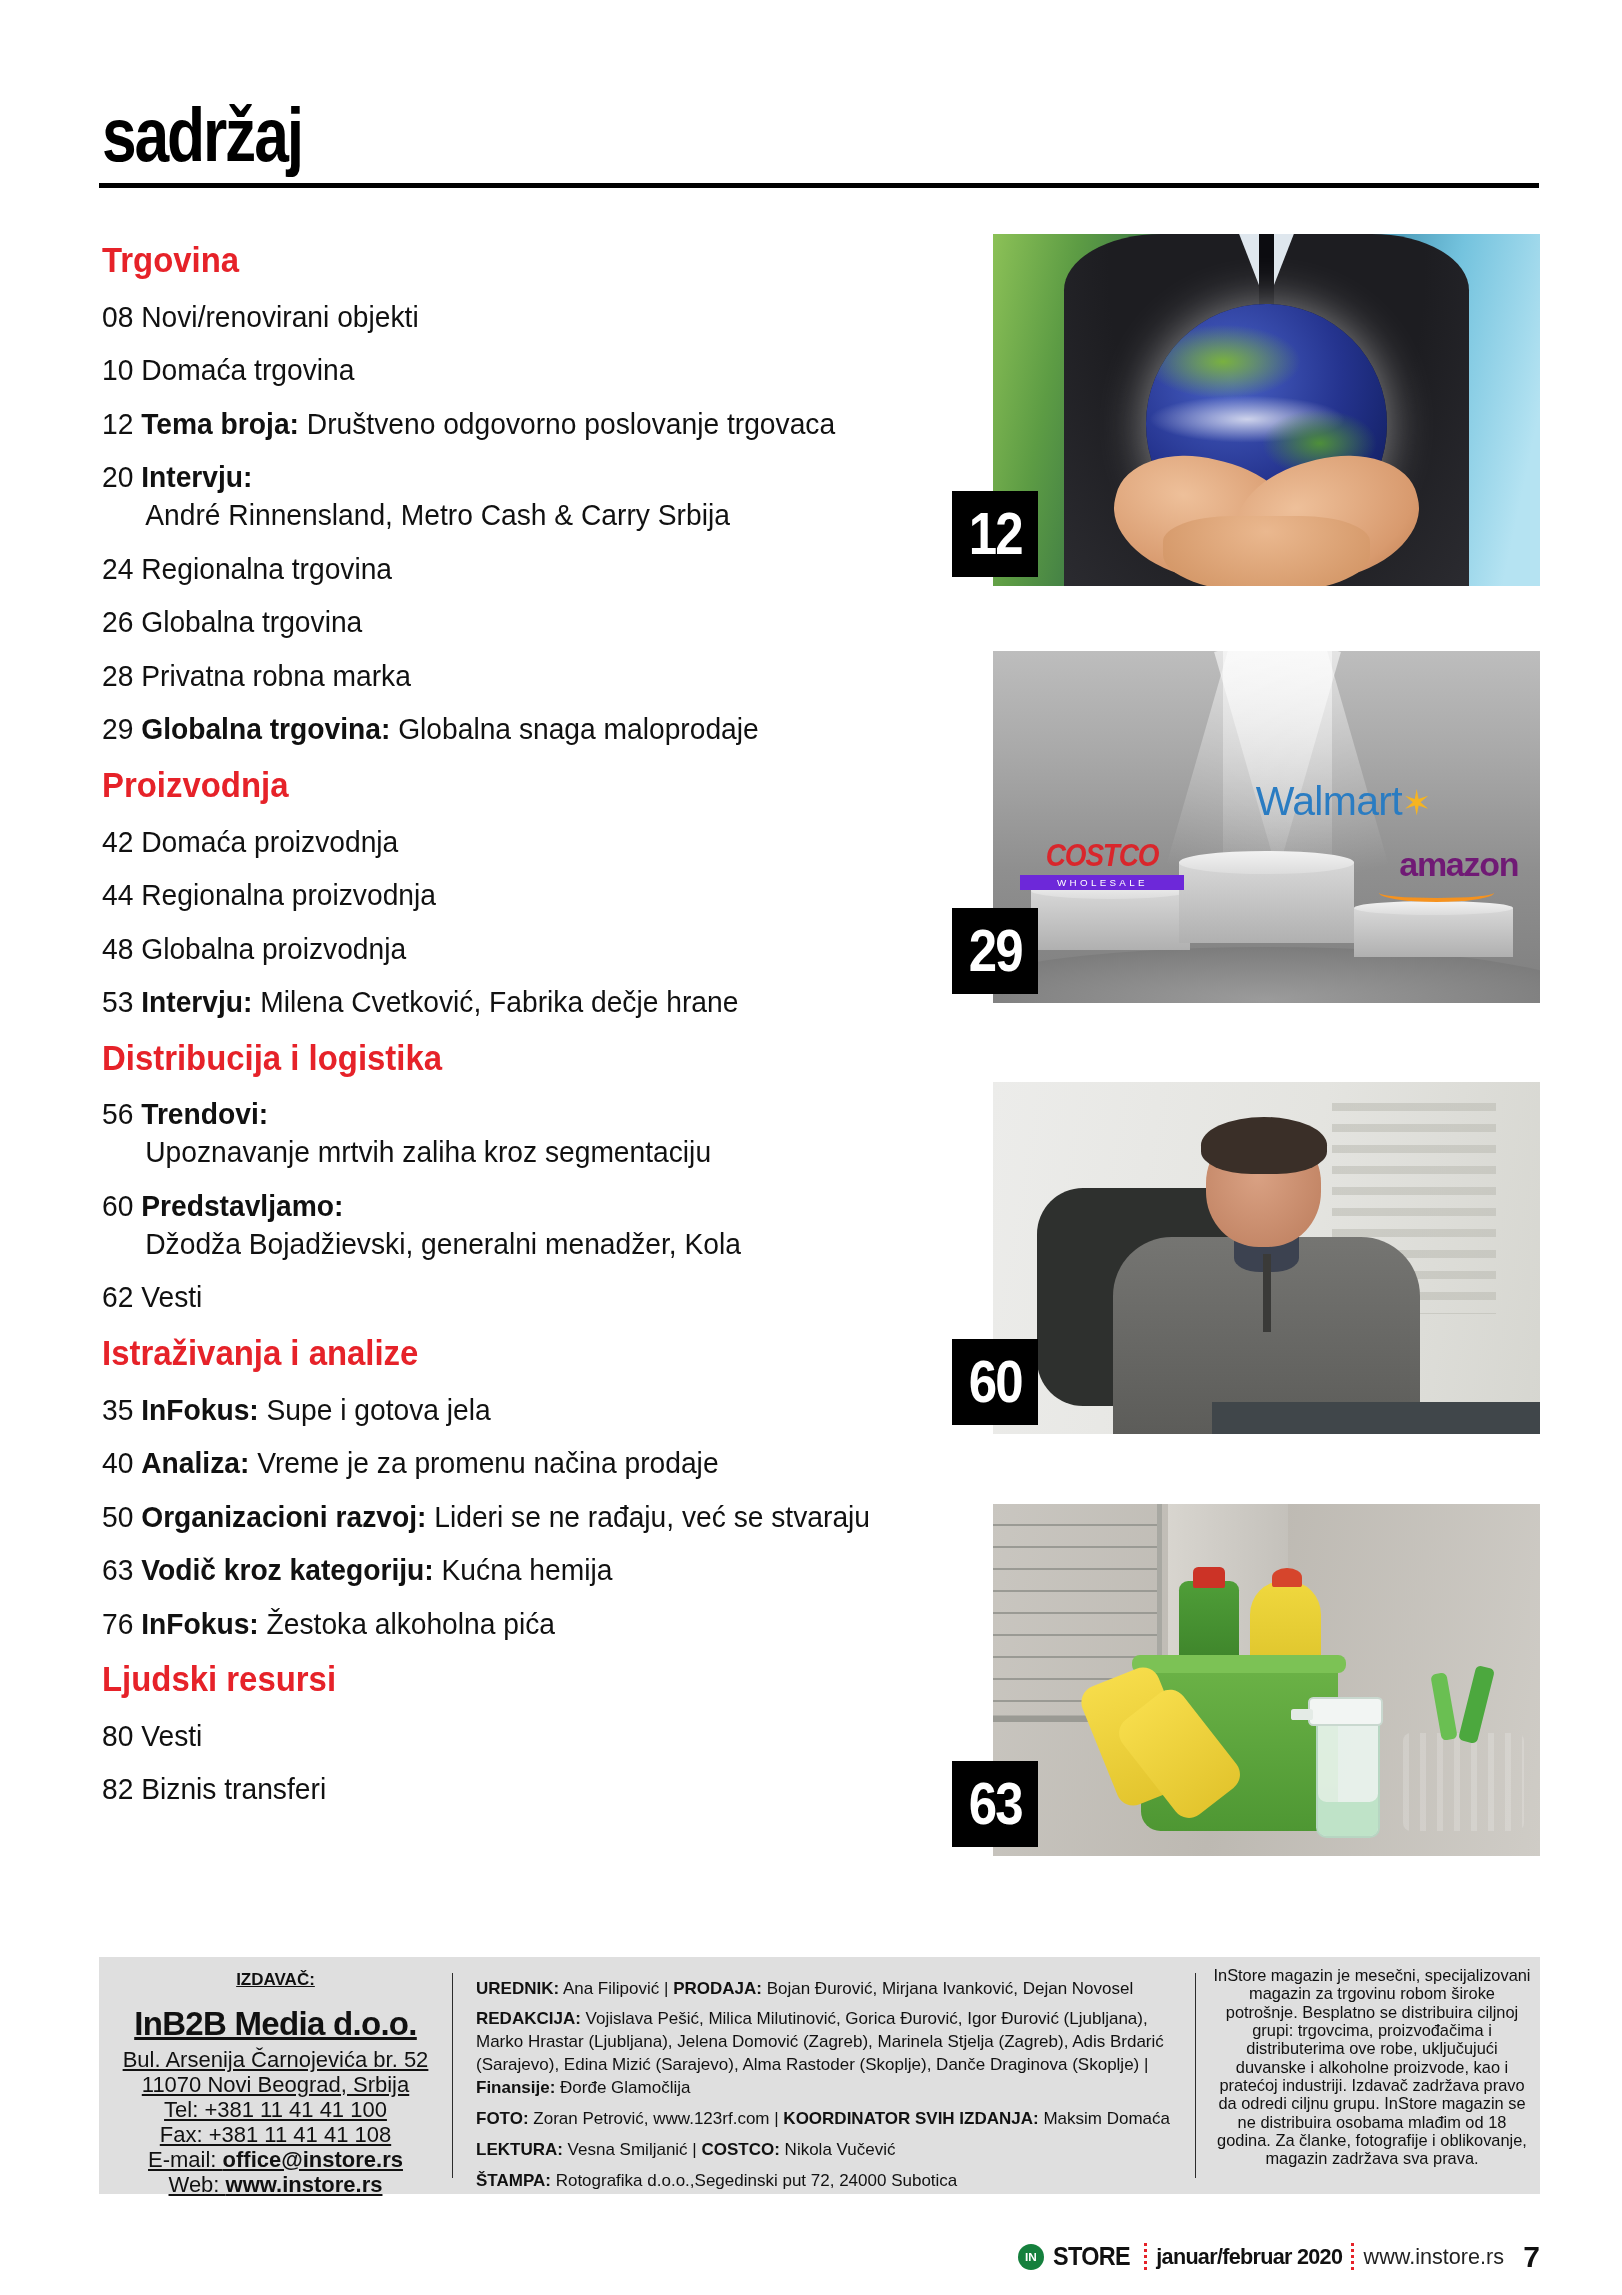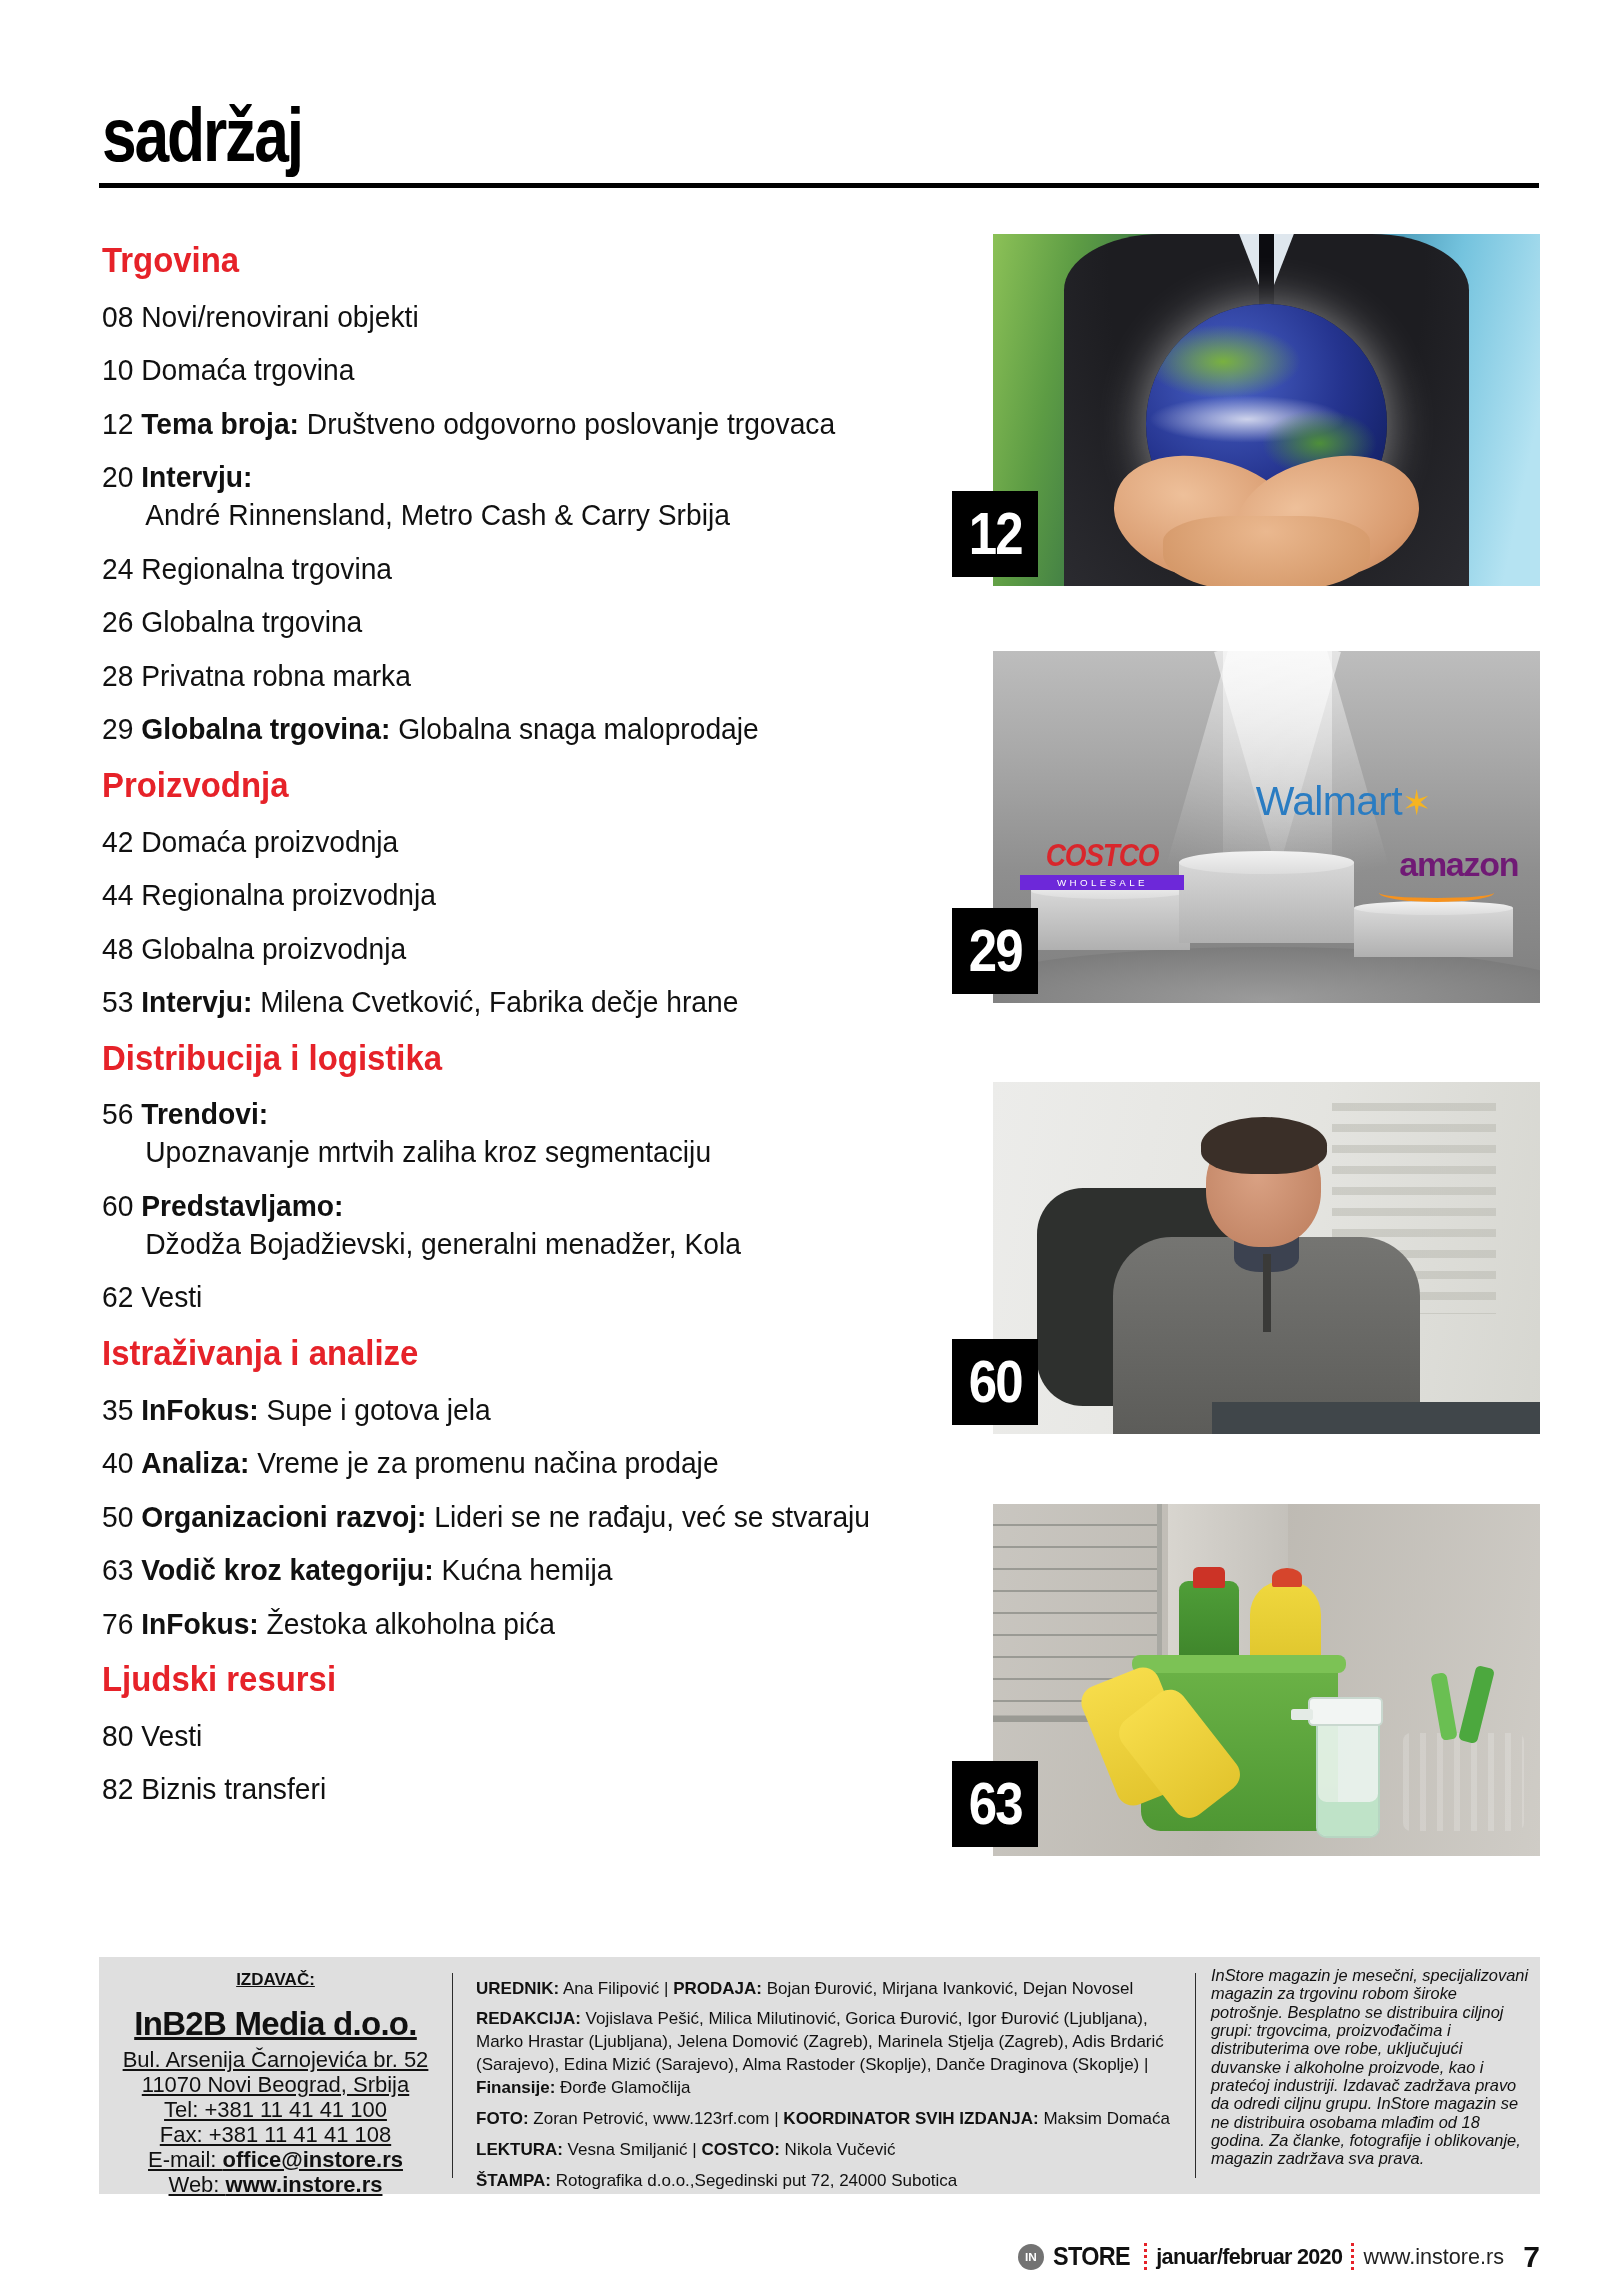--- a/index.html
+++ b/index.html
@@ -112,26 +112,26 @@
   .pub-divider.d1{left:353px;}
   .pub-divider.d2{left:1096px;}
   .pub-col1{position:absolute;left:0;top:0;width:353px;height:100%;text-align:center;padding-top:13px;box-sizing:border-box;text-decoration:underline;}
   .pub-label{font-size:17px;font-weight:bold;letter-spacing:0;margin-bottom:17px;}
   .pub-name{font-size:33px;font-weight:bold;line-height:1.05;margin-bottom:5.2px;letter-spacing:-0.7px;}
   .pub-line{font-size:22px;line-height:25px;}
   .pub-line .b{font-weight:bold;}
   .pub-col2{position:absolute;left:377px;top:0;width:707px;height:100%;padding-top:19.6px;box-sizing:border-box;}
   .credit-line{font-size:17px;line-height:23px;margin:0 0 7.9px;}
   .credit-line .cb{font-weight:bold;}
-  .pub-col3{position:absolute;left:1112px;top:0;width:322px;height:100%;text-align:left;padding-top:9.2px;box-sizing:border-box;font-style:italic;}
+  .pub-col3{position:absolute;left:1112px;top:0;width:322px;height:100%;text-align:center;padding-top:9.2px;box-sizing:border-box;}
   .about-text{font-size:16.4px;line-height:18.3px;}
 
   
   .page-footer{position:absolute;left:1018px;top:2238px;width:522px;height:37px;display:flex;align-items:center;gap:9.2px;}
-  .in-logo{width:26px;height:26px;border-radius:50%;background:#737373;color:#fff;display:flex;align-items:center;justify-content:center;
+  .in-logo{width:26px;height:26px;border-radius:50%;background:#15803d;color:#fff;display:flex;align-items:center;justify-content:center;
     font-size:11.8px;font-weight:bold;letter-spacing:0;flex:0 0 auto;}
   .footer-brand{font-size:26px;font-weight:bold;letter-spacing:-0.7px;display:inline-block;transform:scaleX(.9);transform-origin:0 50%;margin-right:-3.9px;}
   .dot-sep{width:0;height:27.5px;border-left:3.9px dotted var(--red);flex:0 0 auto;}
   .footer-issue{font-size:21.6px;font-weight:bold;letter-spacing:-0.7px;}
   .footer-site{font-size:21.6px;color:#222;}
   .footer-page{margin-left:auto;font-size:30px;font-weight:bold;}
 </style>
 </head>
 <body>
 

